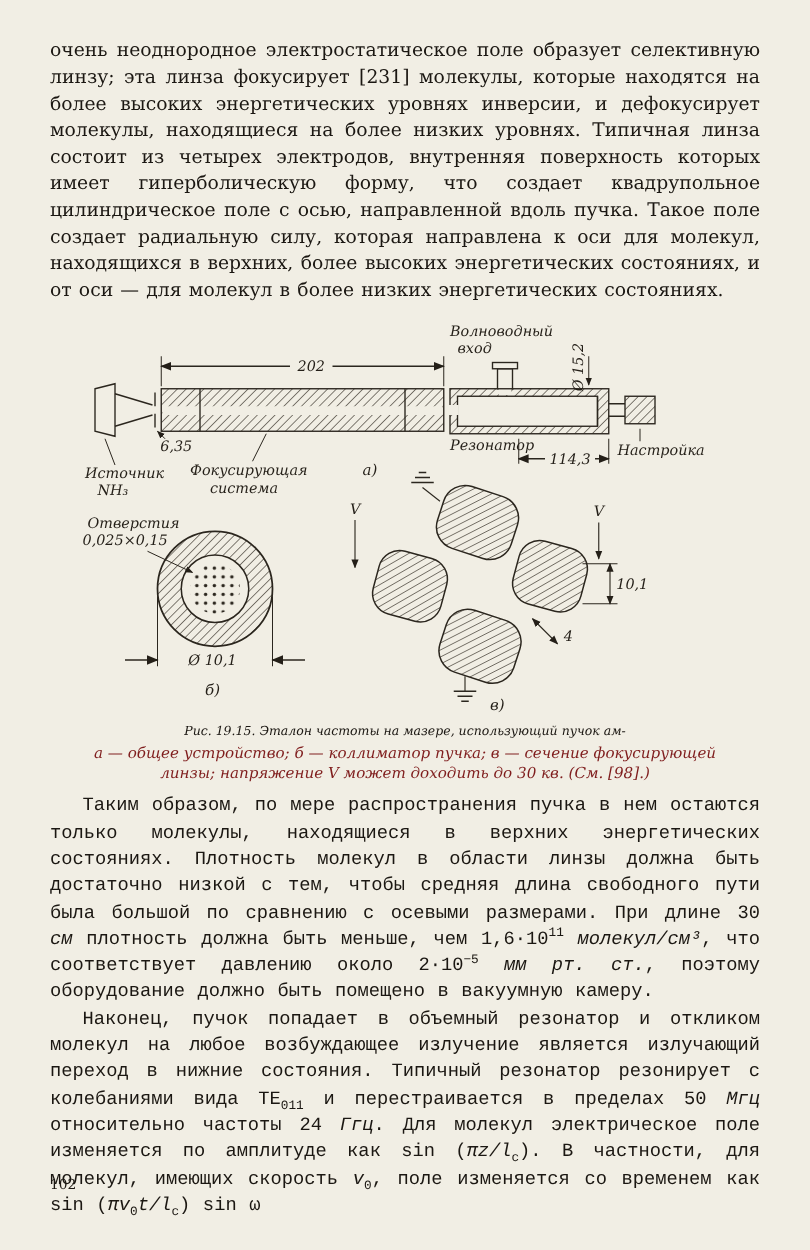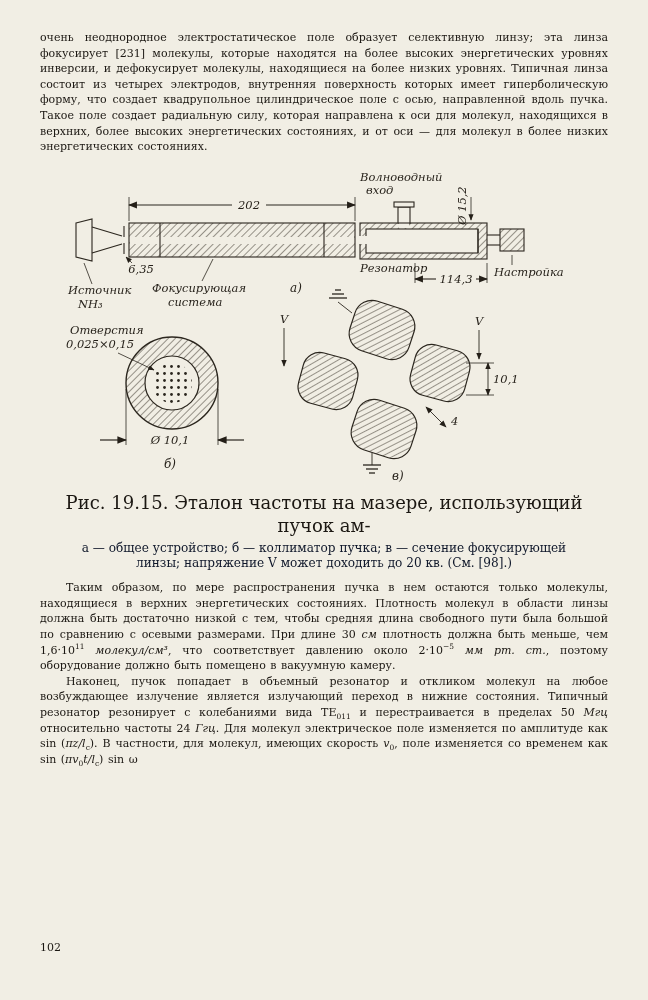--- a/index.html
+++ b/index.html
@@ -6,40 +6,40 @@
   body{
     width:648px;height:1000px;
     background:#f1eee4;
     font-family:"DejaVu Serif","Liberation Serif",serif;
     color:#1b1712;
     position:relative;
     overflow:hidden;
   }
   .page-inner{padding:30px 40px 0 40px;}
   .body-p{
-    font-size:11px;
+    font-size:15px;
     line-height:1.42;
     text-align:justify;
     margin:0;
     word-spacing:1px;
   }
-  .indent{text-indent:26px;}
+  .indent{text-indent:26px;font-family:Liberation Mono, monospace;}
   sup,sub{font-size:0.68em;line-height:0;}
   .figure{margin:12px 0 0 2px;}
   svg{display:block;}
   svg text{
     font-family:"DejaVu Serif","Liberation Serif",serif;
     font-style:italic;
     font-size:11.5px;
     fill:#241f18;
   }
   svg .lbl-big{font-size:12px;}
   .caption{text-align:center;margin:2px 0 8px 0;}
-  .cap-title{font-size:18px;line-height:1.3;}
-  .cap-detail{font-size:12.1px;line-height:1.3;margin-top:3px;color:#0f172a;}
+  .cap-title{font-size:10px;line-height:1.3;font-style:italic;}
+  .cap-detail{font-size:12.1px;line-height:1.3;margin-top:3px;color:#7f1d1d;font-style:italic;}
   .page-number{
     position:absolute;left:40px;top:941px;
     font-size:11px;
   }
 </style>
 </head>
 <body>
 
 <div class="page-inner">
 
@@ -168,21 +168,21 @@
 
         <text x="350" y="313" stroke="none" class="lbl-big">в)</text>
       </g>
     </svg>
   </div>
 
   <div class="caption">
     <div class="cap-title">Рис. 19.15. Эталон частоты на мазере, использующий пучок ам-</div>
     <div class="cap-detail">
       <div>а — общее устройство; б — коллиматор пучка; в — сечение фокусирующей</div>
-      <div>линзы; напряжение V может доходить до 20 кв. (См. [98].)</div>
+      <div>линзы; напряжение V может доходить до 30 кв. (См. [98].)</div>
     </div>
   </div>
 
   <p class="body-p indent"><span>Таким образом, по мере распространения пучка в нем остаются только молекулы, находящиеся в верхних энергетических состояниях. Плотность молекул в области линзы должна быть достаточно низкой с тем, чтобы средняя длина свободного пути была большой по сравнению с осевыми размерами. При длине 30 </span><i>см</i><span> плотность должна быть меньше, чем 1,6·10</span><sup>11</sup><span> </span><i>молекул/см³</i><span>, что соответствует давлению около 2·10</span><sup>−5</sup><span> </span><i>мм рт. ст.</i><span>, поэтому оборудование должно быть помещено в вакуумную камеру.</span></p>
 
   <p class="body-p indent"><span>Наконец, пучок попадает в объемный резонатор и откликом молекул на любое возбуждающее излучение является излучающий переход в нижние состояния. Типичный резонатор резонирует с колебаниями вида TE</span><sub>011</sub><span> и перестраивается в пределах 50 </span><i>Мгц</i><span> относительно частоты 24 </span><i>Ггц</i><span>. Для молекул электрическое поле изменяется по амплитуде как sin (</span><i>πz/l</i><sub>c</sub><span>). В частности, для молекул, имеющих скорость </span><i>v</i><sub>0</sub><span>, поле изменяется со временем как sin (</span><i>πv</i><sub>0</sub><i>t/l</i><sub>c</sub><span>) sin ω</span></p>
 
 </div>
 
 <div class="page-number">102</div>

